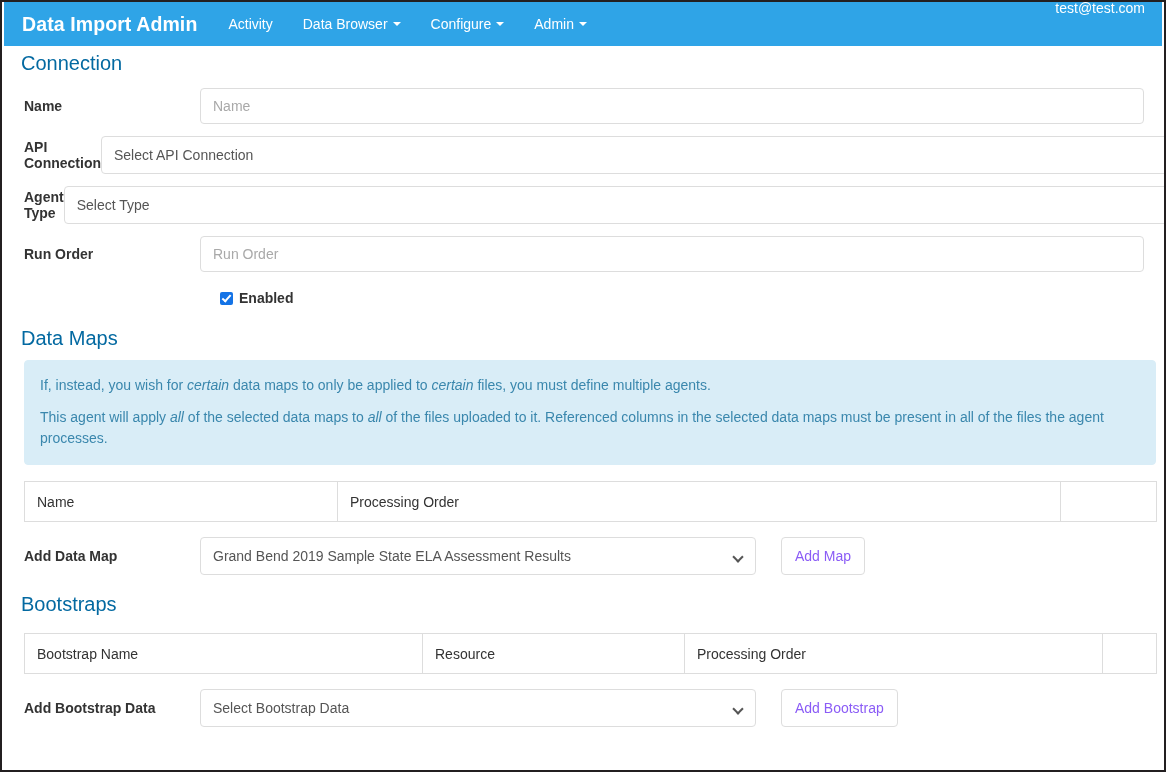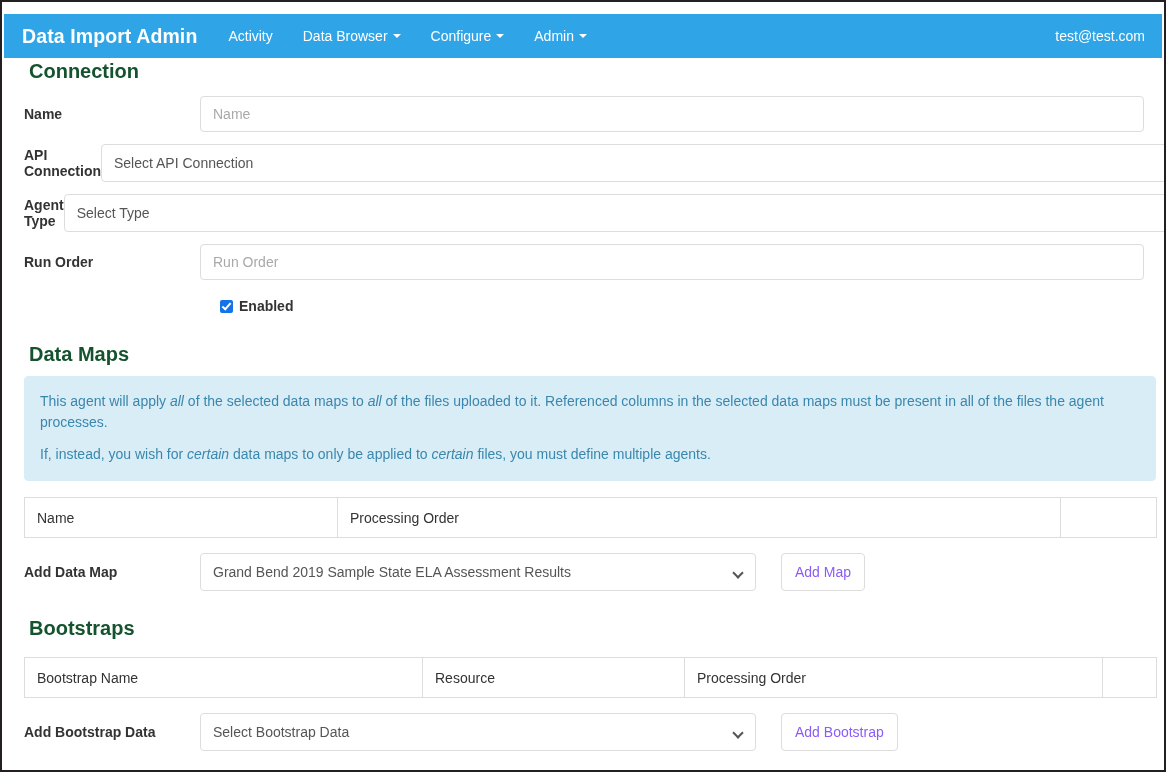--- a/index.html
+++ b/index.html
@@ -23,27 +23,27 @@
     box-sizing: border-box;
     border: 2px solid #231f20;
     background: #ffffff;
     overflow: hidden;
   }
 
   
   .navbar {
     position: absolute;
     left: 2px;
-    top: 12px;
+    top: 0px;
     width: 1158px;
     height: 44px;
     background: #2fa4e7;
     box-sizing: border-box;
     display: flex;
-    align-items: flex-start;
+    align-items: flex-end;
     white-space: nowrap;
   }
   .navbar-brand {
     color: #ffffff;
     font-size: 19.5px;
     font-weight: bold;
     padding: 0 16px 0 18px;
     letter-spacing: 0.1px;
     line-height: 44px;
     cursor: pointer;
@@ -89,24 +89,24 @@
   }
   .page-title {
     color: #317eac;
     font-size: 36px;
     font-weight: normal;
     margin: 0;
     padding: 17px 0 0 17px;
     line-height: 42px;
   }
   .section-heading {
-    color: #14532d;
+    color: #0369a1;
     font-size: 20px;
-    font-weight: bold;
-    margin: 8px;
+    font-weight: normal;
+    margin: 0;
     padding: 4px 0 0 17px;
     line-height: 26px;
   }
 
   .form-row {
     display: flex;
     align-items: center;
     margin-top: 12px;
     padding: 0 6px 0 0;
   }
@@ -380,22 +380,22 @@
     </div>
 
     <div class="checkbox-row">
       <span class="cb"></span>
       <span class="cb-label">Enabled</span>
     </div>
 
     <h2 class="section-heading" style="padding-top:19px;">Data Maps</h2>
 
     <div class="alert-info">
+      <p><span>If, instead, you wish for </span><em>certain</em><span> data maps to only be applied to </span><em>certain</em><span> files, you must define multiple agents.</span></p>
       <p><span>This agent will apply </span><em>all</em><span> of the selected data maps to </span><em>all</em><span> of the files uploaded to it. Referenced columns in the selected data maps must be present in all of the files the agent processes.</span></p>
-      <p><span>If, instead, you wish for </span><em>certain</em><span> data maps to only be applied to </span><em>certain</em><span> files, you must define multiple agents.</span></p>
     </div>
 
     <table class="data-table maps">
       <colgroup>
         <col class="c1">
           <col class="c2">
           <col class="c3">
       </colgroup>
       <thead>
         <tr>

